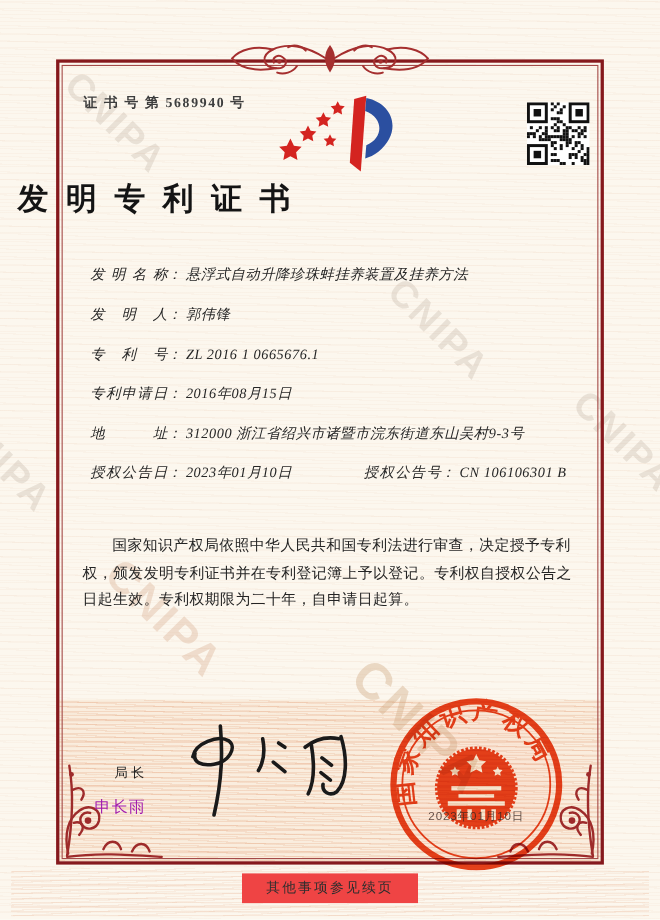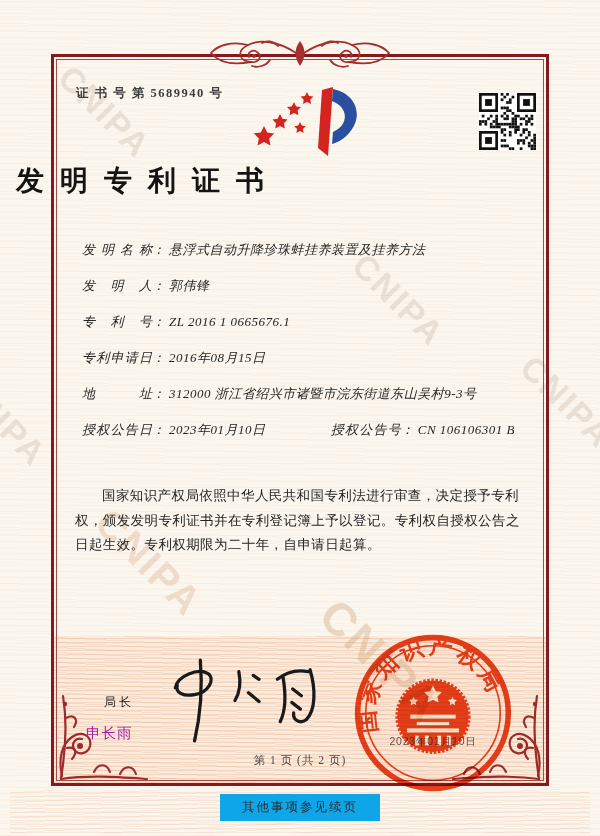--- a/index.html
+++ b/index.html
@@ -47,21 +47,21 @@
   #paras{left:75px;top:484px;width:452px;font-size:13.5px;line-height:1.82;color:#242424;}
   #paras p{margin:0;text-indent:2em;letter-spacing:.4px;}
   #director-title{left:86px;top:694px;font-family:"Liberation Sans","DejaVu Sans",sans-serif;
                   font-size:12px;color:#1c1c1c;letter-spacing:3px;margin-left:18px;}
   #director-name{left:86px;top:724px;font-family:"Liberation Sans","DejaVu Sans",sans-serif;
                  font-size:14.5px;color:#a21caf;letter-spacing:1px;}
   #signature{left:158px;top:652px;z-index:5;}
   #seal{position:absolute;left:352px;top:632px;width:162px;height:162px;z-index:6;
         mix-blend-mode:multiply;opacity:.96;}
   #page-num{left:0;top:753px;width:600px;text-align:center;font-size:11.5px;color:#4a4a4a;letter-spacing:1px;}
-  #footer-note{left:50%;top:794px;transform:translateX(-50%);z-index:5;background:#0ea5e9;
+  #footer-note{left:50%;top:794px;transform:translateX(-50%);z-index:5;background:#ef4444;
                padding:5px 22px;font-size:12.5px;color:#2e2e2e;letter-spacing:2px;}
 </style>
 </head>
 <body>
 
 <div id="page">
 
   <div class="pattern pattern-page"></div>
   <div class="pattern pattern-bottom"></div>
   <div class="pattern pattern-footer"></div>
@@ -320,17 +320,16 @@
         <rect x="68" y="119" width="64" height="5"></rect>
         <rect x="78" y="128" width="5" height="12"></rect>
         <rect x="90" y="128" width="5" height="12"></rect>
         <rect x="105" y="128" width="5" height="12"></rect>
         <rect x="117" y="128" width="5" height="12"></rect>
       </g>
     </g>
     <text x="100" y="140" text-anchor="middle" font-size="13" fill="#33221e" opacity="0.8" letter-spacing="1" font-family="Liberation Sans, DejaVu Sans, sans-serif">2023年01月10日</text>
   </svg>
 
-  <div id="page-num" class="txt">第 1 页 (共 2 页)</div>
 
   <div id="footer-note" class="txt">其他事项参见续页</div>
 
 </div>
 
 </body></html>

